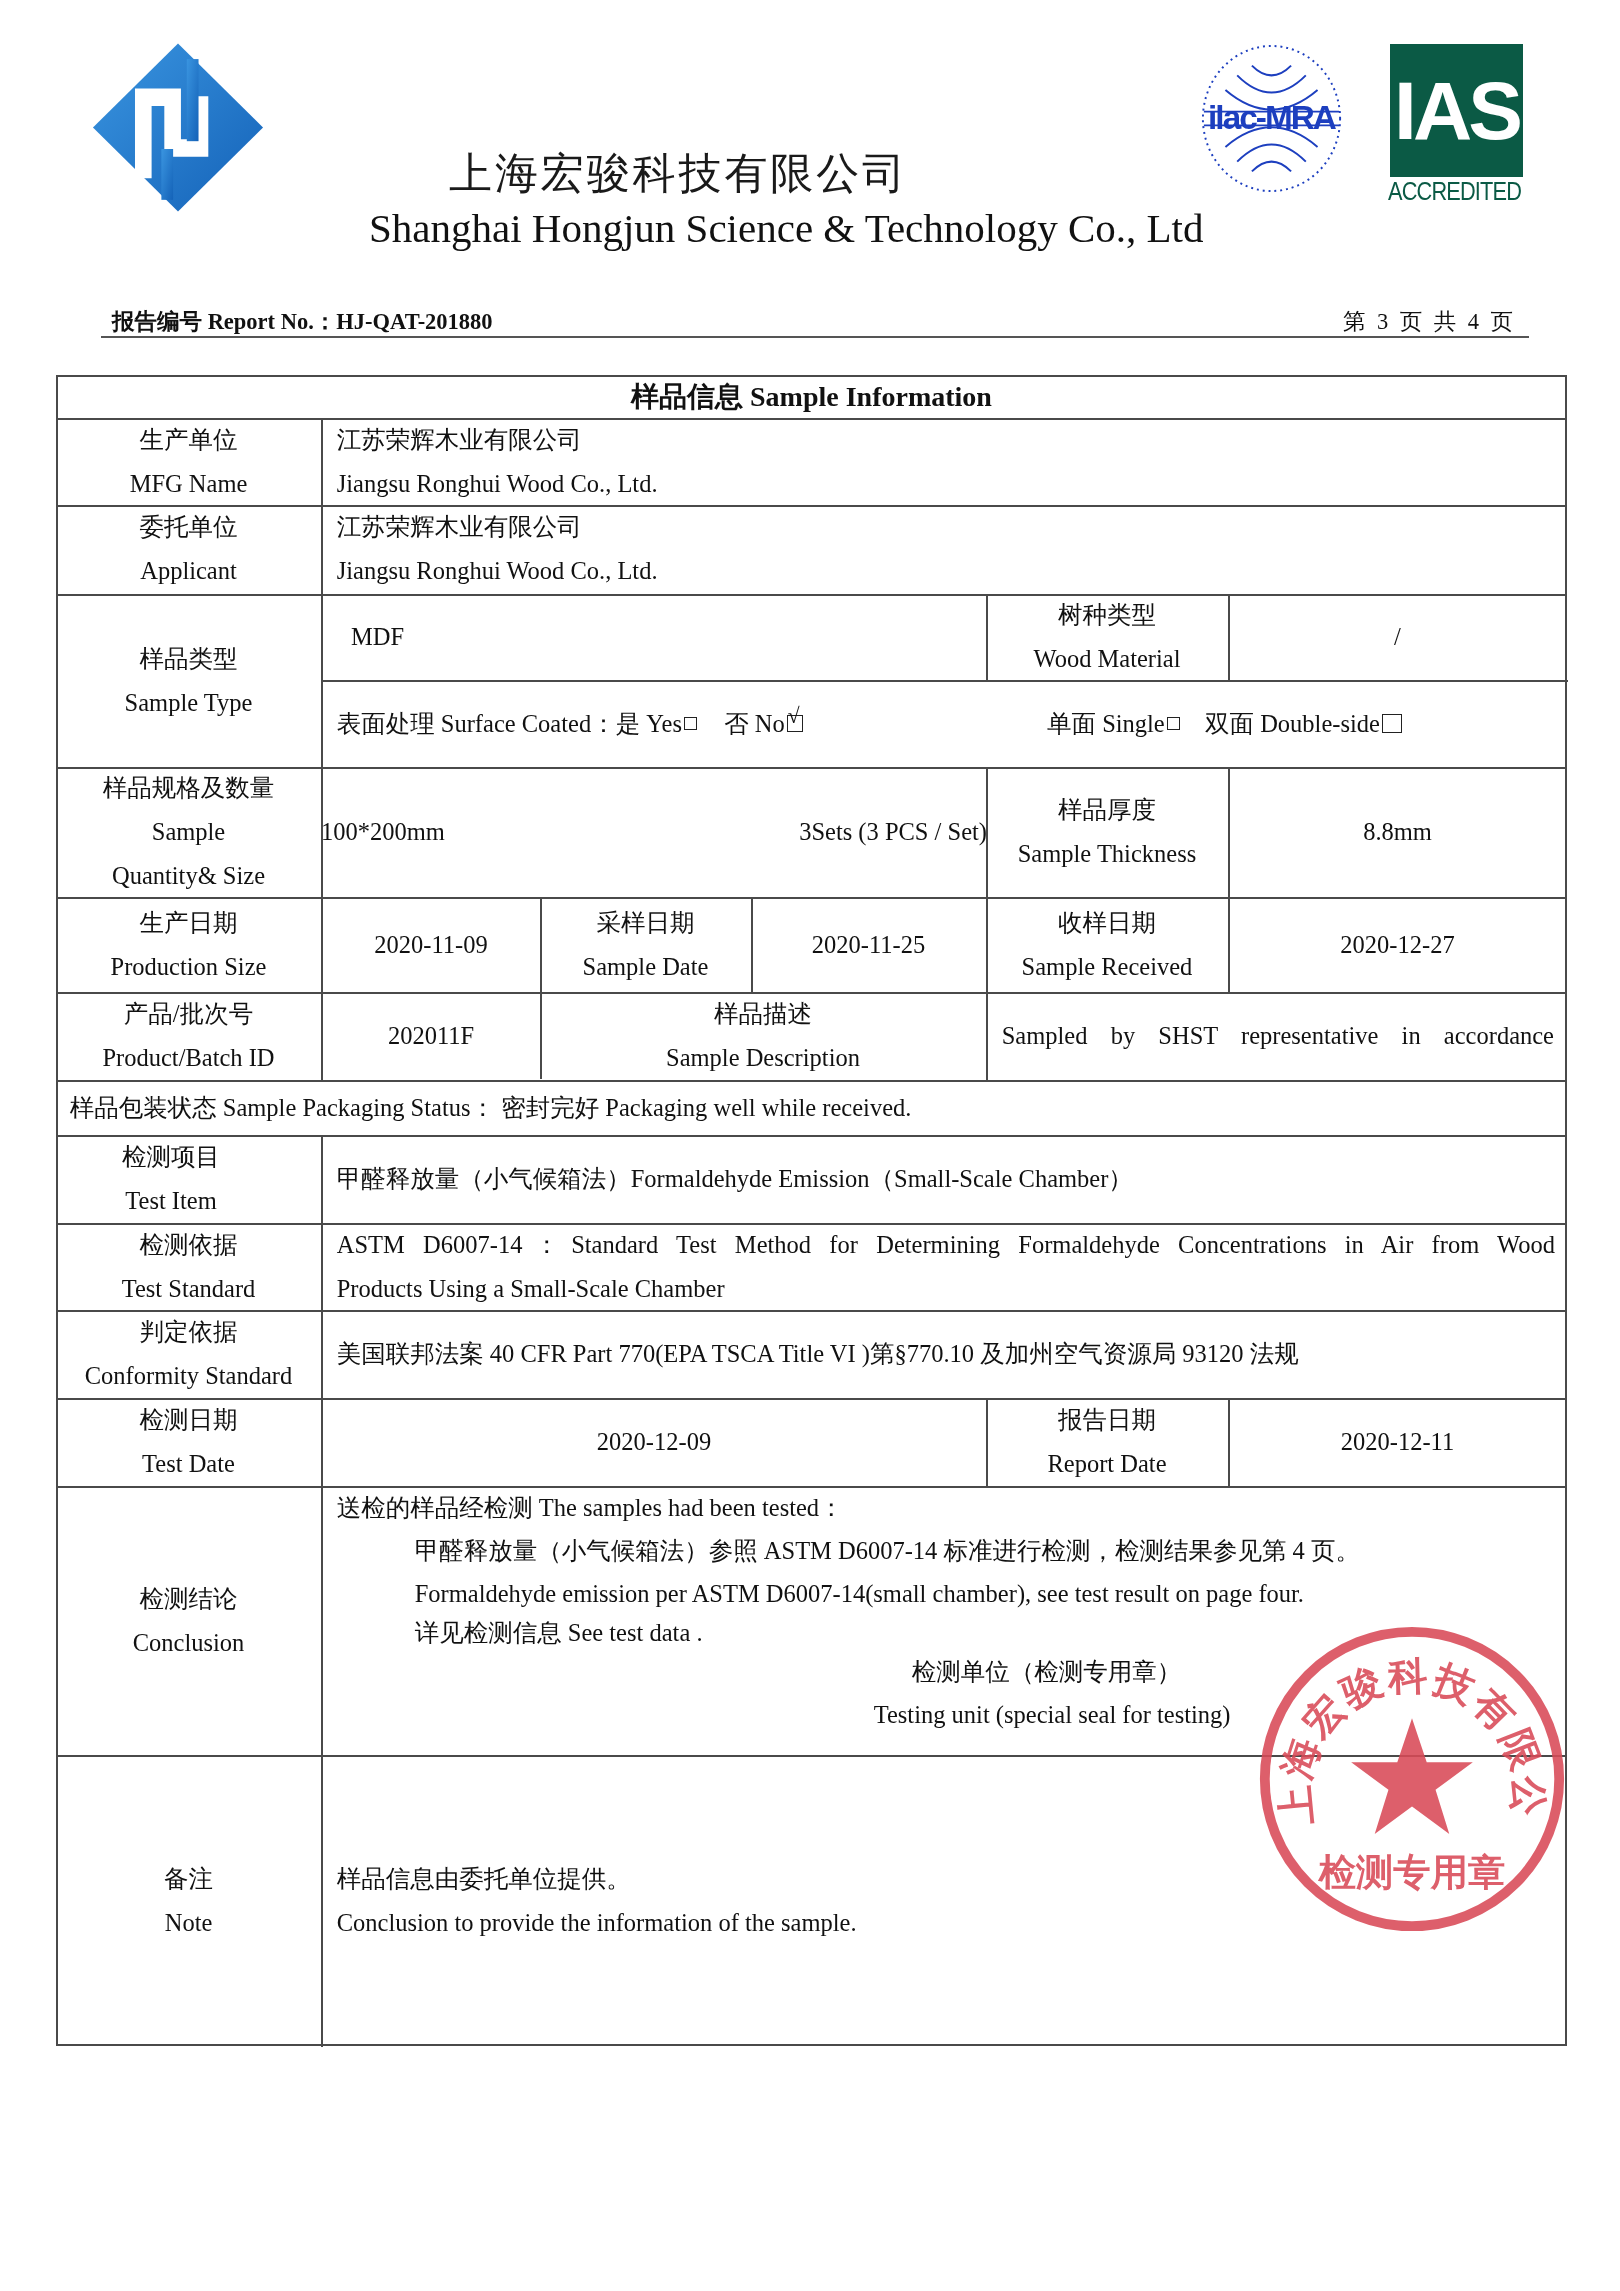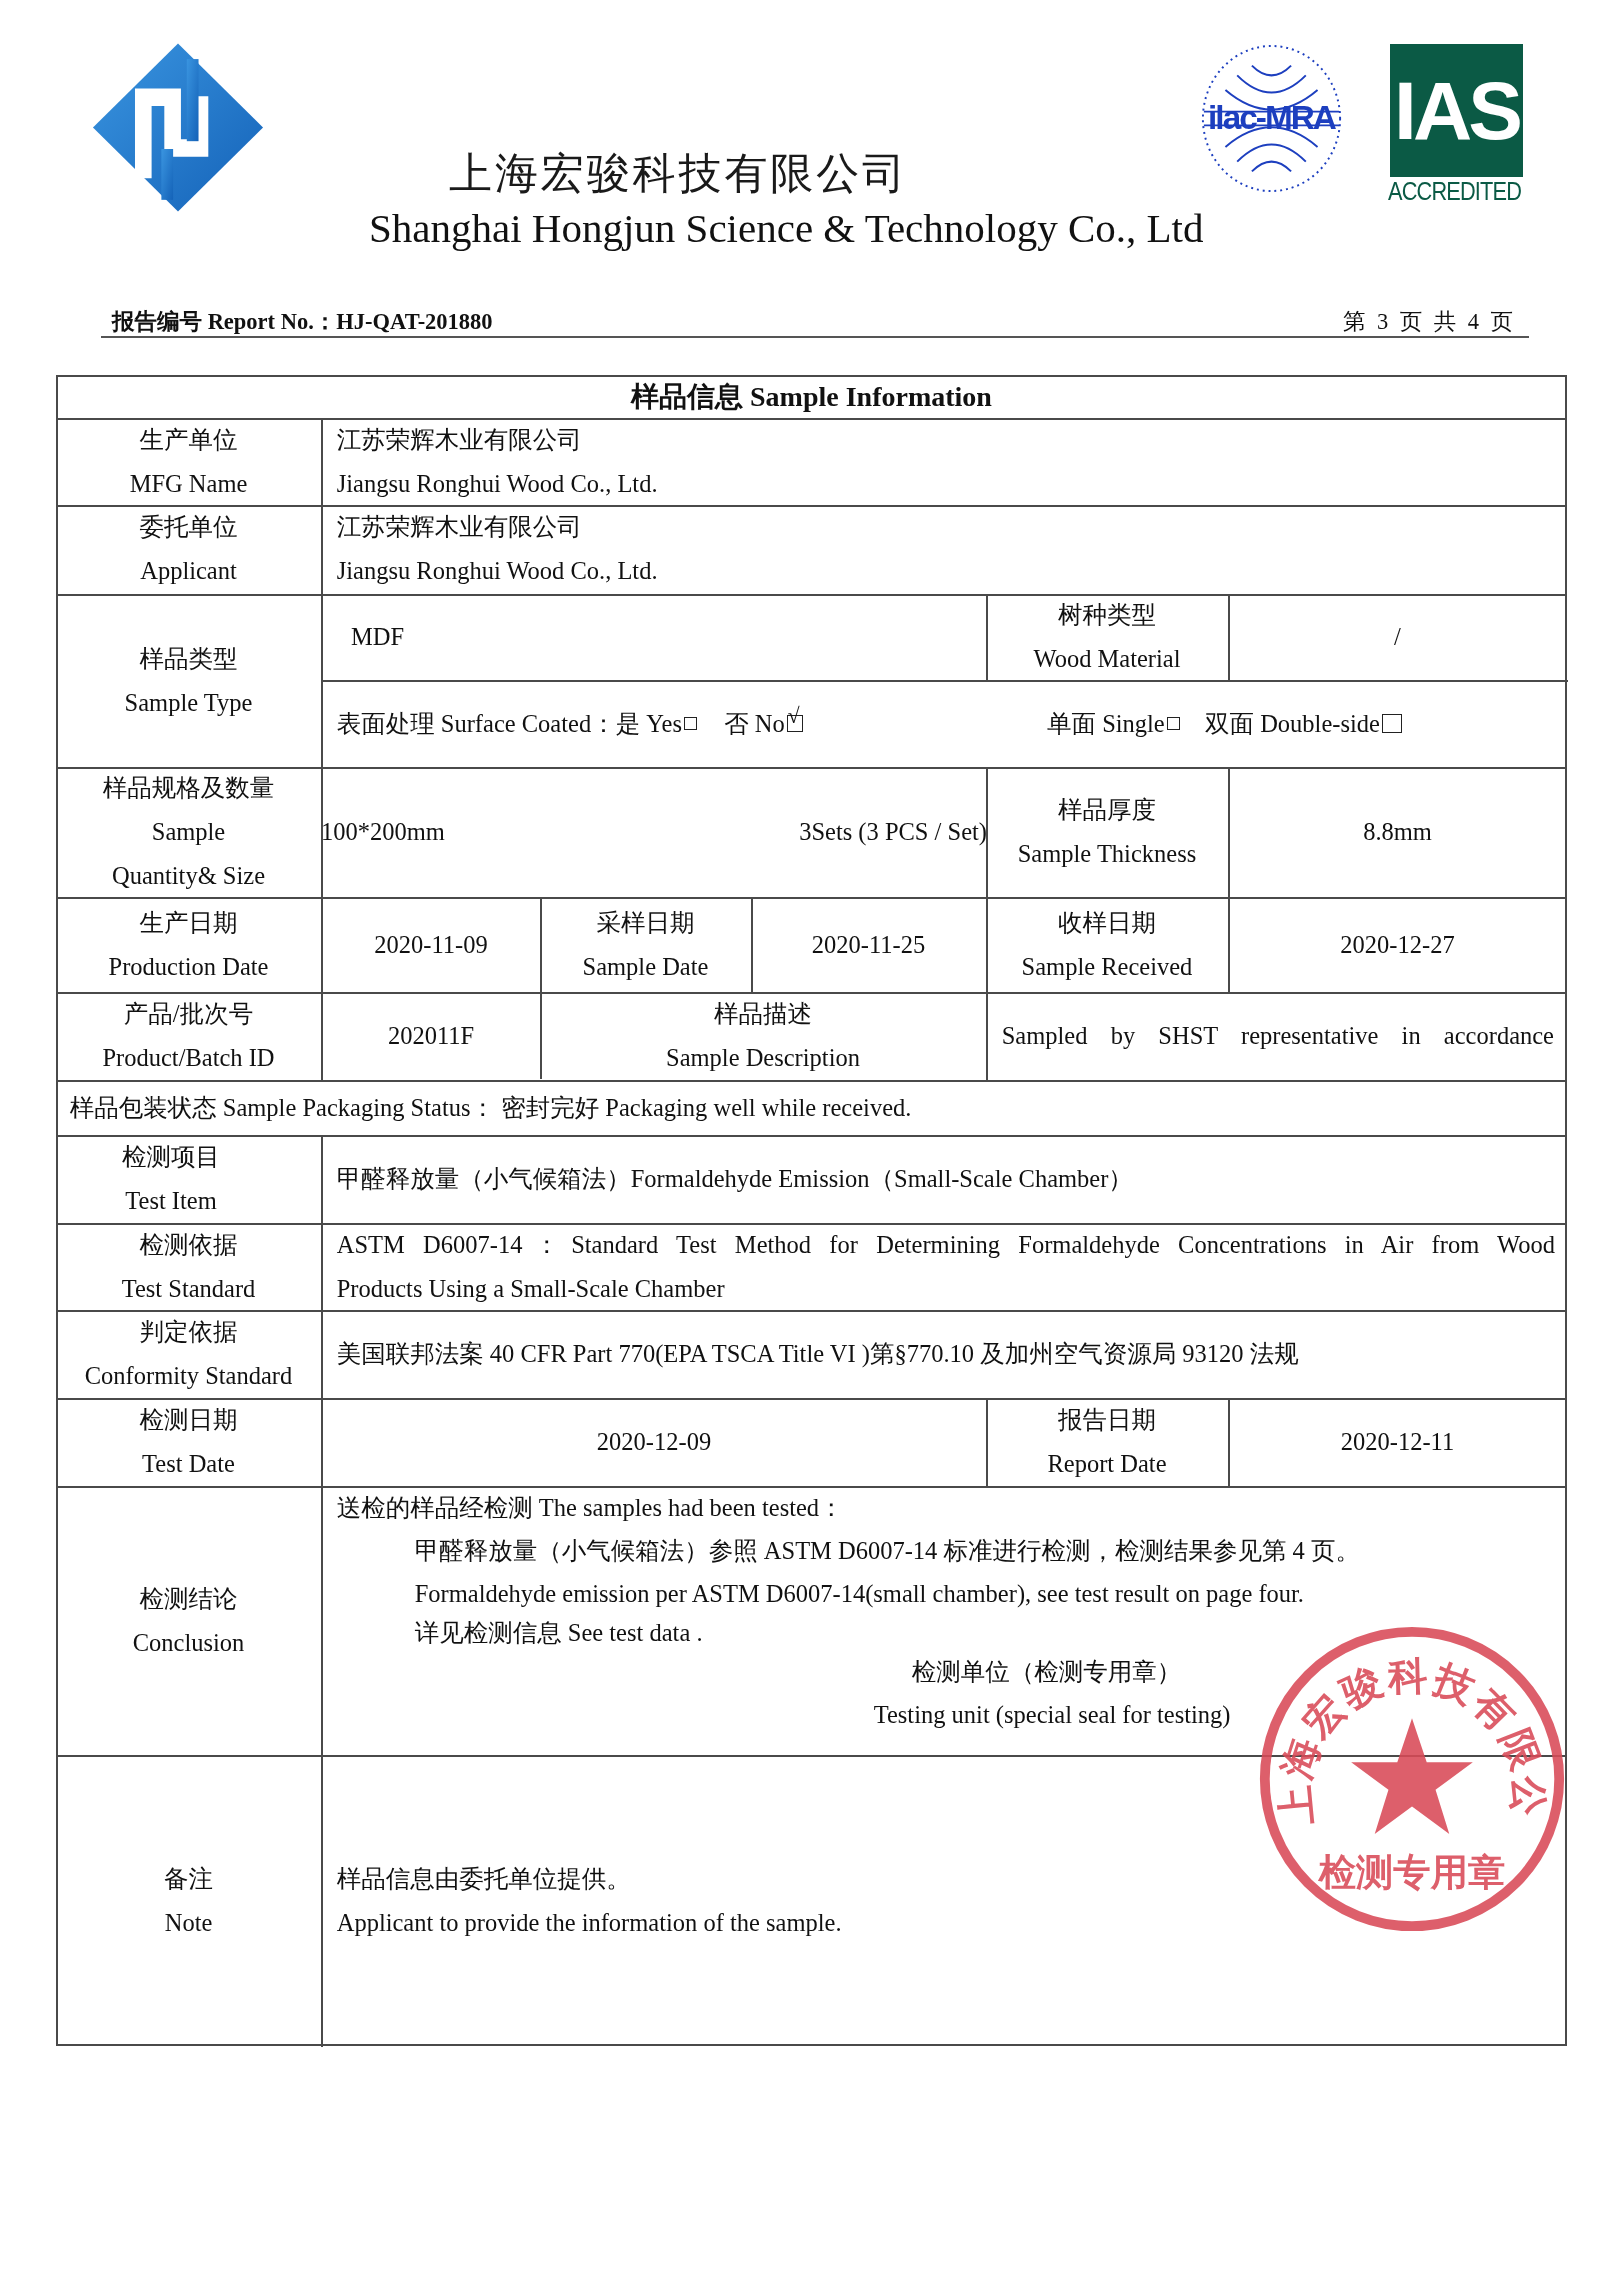--- a/index.html
+++ b/index.html
@@ -173,21 +173,21 @@
     <span>3Sets (3 PCS / Set)</span>
   </div>
   <div class="cell center" style="left:930px;top:392px;width:242px;height:130px">
     <span>样品厚度</span>
     <span>Sample Thickness</span>
   </div>
   <div class="cell center" style="left:1172px;top:392px;width:339px;height:130px">8.8mm</div>
 
   <div class="cell center" style="left:0;top:522px;width:265px;height:95px">
     <span>生产日期</span>
-    <span>Production Date</span>
+    <span>Production Size</span>
   </div>
   <div class="cell center" style="left:265px;top:522px;width:220px;height:95px">2020-11-09</div>
   <div class="cell center" style="left:484px;top:522px;width:211px;height:95px">
     <span>采样日期</span>
     <span>Sample Date</span>
   </div>
   <div class="cell center" style="left:695px;top:522px;width:235px;height:95px">2020-11-25</div>
   <div class="cell center" style="left:930px;top:522px;width:242px;height:95px">
     <span>收样日期</span>
     <span>Sample Received</span>
@@ -253,21 +253,21 @@
     <span style="padding-left:575px;line-height:43px">检测单位（检测专用章）</span>
     <span style="padding-left:537px;line-height:43px">Testing unit (special seal for testing)</span>
   </div>
 
   <div class="cell center" style="left:0;top:1380px;width:265px;height:291px">
     <span>备注</span>
     <span>Note</span>
   </div>
   <div class="cell left" style="left:265px;top:1380px;width:1247px;height:291px">
     <span>样品信息由委托单位提供。</span>
-    <span>Applicant to provide the information of the sample.</span>
+    <span>Conclusion to provide the information of the sample.</span>
   </div>
 </div>
 
 <div class="abs seal">
   <svg width="314" height="314" viewBox="0 0 320 320">
     <defs>
       <path id="sealArc" d="M60,205 A105,105 0 1,1 262,200"></path>
     </defs>
     <circle cx="160" cy="160" r="150" fill="none" stroke="#d94a57" stroke-width="10"></circle>
     <polygon points="160,98 175,143 222,143 184,171 198,216 160,188 122,216 136,171 98,143 145,143" fill="#d94a57"></polygon>

